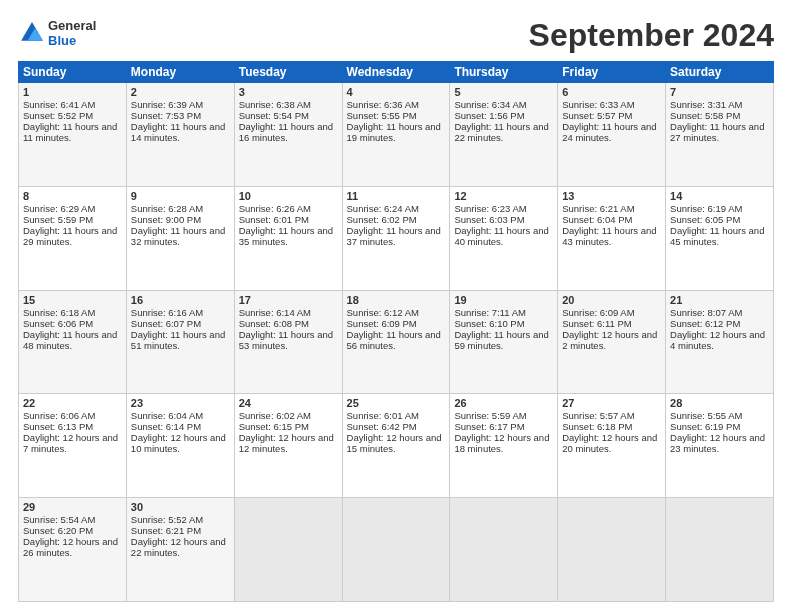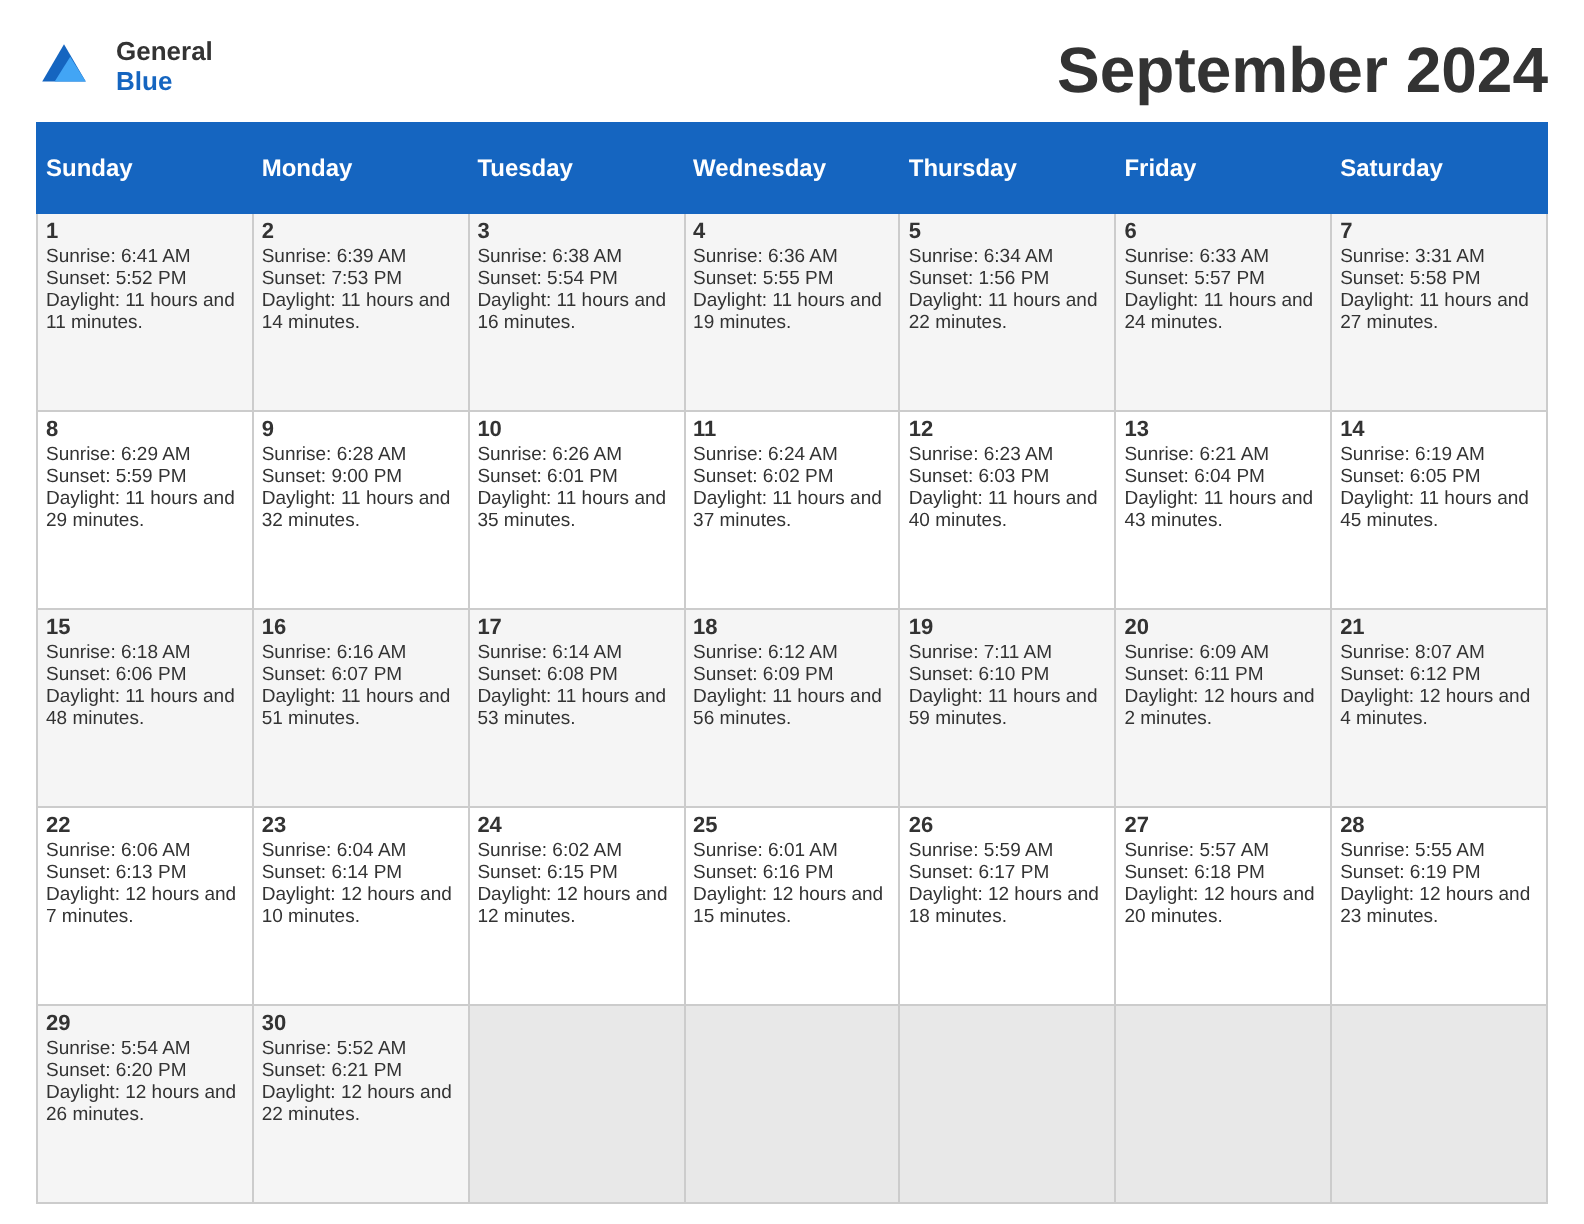--- a/index.html
+++ b/index.html
@@ -19,21 +19,21 @@
     }
     .header {
       display: flex;
       justify-content: space-between;
       align-items: flex-start;
       margin-bottom: 8px;
     }
     .logo {
       display: flex;
       align-items: center;
-      gap: 12px;
+      gap: 2px;
     }
     .logo-icon {
       width: 28px;
       height: 28px;
     }
     .title-block {
       text-align: left;
     }
     .main-title {
       font-size: 32px;
@@ -50,21 +50,21 @@
       border: 1px solid #ccc;
       border-collapse: collapse;
       width: 100%;
       table-layout: fixed;
     }
     .calendar th {
       background-color: #1565c0;
       color: #fff;
       font-size: 12px;
       font-weight: bold;
-      padding: 15px 4px;
+      padding: 3px 4px;
       text-align: left;
       border: 1px solid #1565c0;
       margin-top: 16px;
     }
     .calendar td {
       border: 1px solid #ccc;
       vertical-align: top;
       padding: 3px 4px;
       font-size: 9.5px;
       color: #333;
@@ -148,21 +148,21 @@
           <td><span class="day-num">17</span><span>Sunrise: 6:14 AM</span><br><span>Sunset: 6:08 PM</span><br><span>Daylight: 11 hours and 53 minutes.</span></td>
           <td><span class="day-num">18</span><span>Sunrise: 6:12 AM</span><br><span>Sunset: 6:09 PM</span><br><span>Daylight: 11 hours and 56 minutes.</span></td>
           <td><span class="day-num">19</span><span>Sunrise: 7:11 AM</span><br><span>Sunset: 6:10 PM</span><br><span>Daylight: 11 hours and 59 minutes.</span></td>
           <td><span class="day-num">20</span><span>Sunrise: 6:09 AM</span><br><span>Sunset: 6:11 PM</span><br><span>Daylight: 12 hours and 2 minutes.</span></td>
           <td><span class="day-num">21</span><span>Sunrise: 8:07 AM</span><br><span>Sunset: 6:12 PM</span><br><span>Daylight: 12 hours and 4 minutes.</span></td>
         </tr>
         <tr>
           <td><span class="day-num">22</span><span>Sunrise: 6:06 AM</span><br><span>Sunset: 6:13 PM</span><br><span>Daylight: 12 hours and 7 minutes.</span></td>
           <td><span class="day-num">23</span><span>Sunrise: 6:04 AM</span><br><span>Sunset: 6:14 PM</span><br><span>Daylight: 12 hours and 10 minutes.</span></td>
           <td><span class="day-num">24</span><span>Sunrise: 6:02 AM</span><br><span>Sunset: 6:15 PM</span><br><span>Daylight: 12 hours and 12 minutes.</span></td>
-          <td><span class="day-num">25</span><span>Sunrise: 6:01 AM</span><br><span>Sunset: 6:16 PM</span><br><span>Daylight: 12 hours and 15 minutes.</span></td>
+          <td><span class="day-num">25</span><span>Sunrise: 6:01 AM</span><br><span>Sunset: 6:42 PM</span><br><span>Daylight: 12 hours and 15 minutes.</span></td>
           <td><span class="day-num">26</span><span>Sunrise: 5:59 AM</span><br><span>Sunset: 6:17 PM</span><br><span>Daylight: 12 hours and 18 minutes.</span></td>
           <td><span class="day-num">27</span><span>Sunrise: 5:57 AM</span><br><span>Sunset: 6:18 PM</span><br><span>Daylight: 12 hours and 20 minutes.</span></td>
           <td><span class="day-num">28</span><span>Sunrise: 5:55 AM</span><br><span>Sunset: 6:19 PM</span><br><span>Daylight: 12 hours and 23 minutes.</span></td>
         </tr>
         <tr>
           <td><span class="day-num">29</span><span>Sunrise: 5:54 AM</span><br><span>Sunset: 6:20 PM</span><br><span>Daylight: 12 hours and 26 minutes.</span></td>
           <td><span class="day-num">30</span><span>Sunrise: 5:52 AM</span><br><span>Sunset: 6:21 PM</span><br><span>Daylight: 12 hours and 22 minutes.</span></td>
           <td class="empty-cell"></td>
           <td class="empty-cell"></td>
           <td class="empty-cell"></td>

